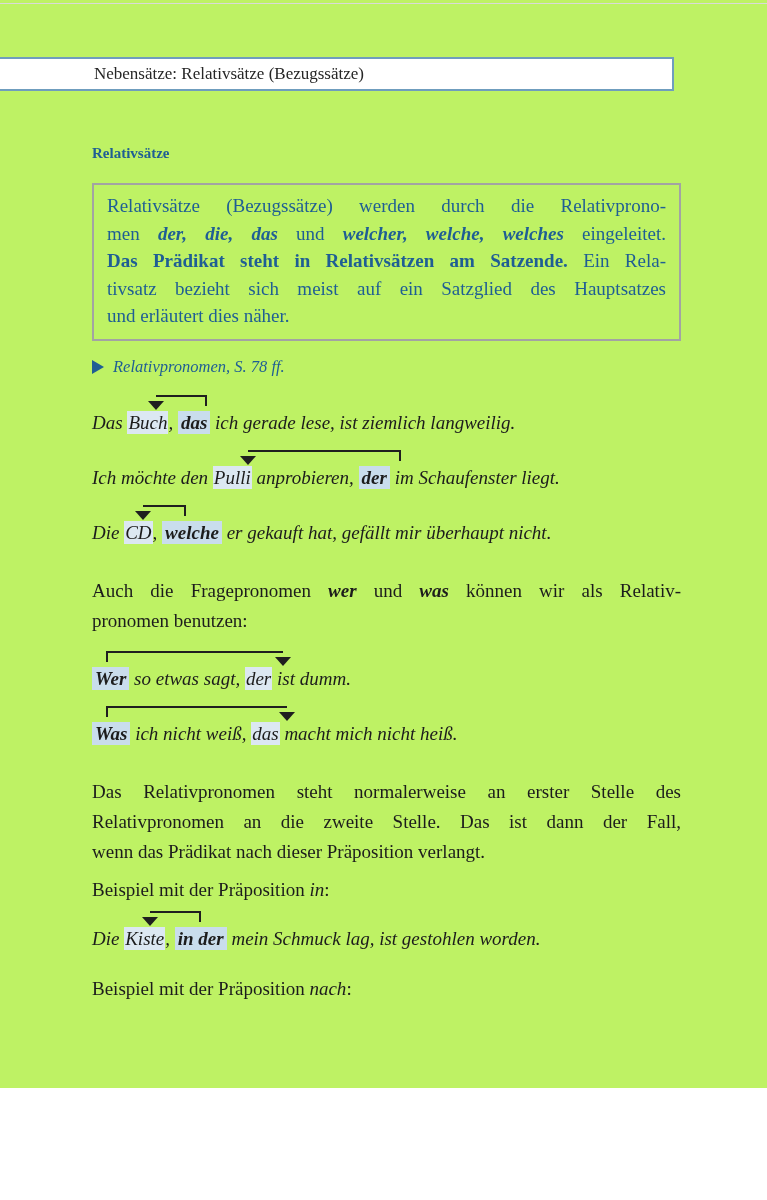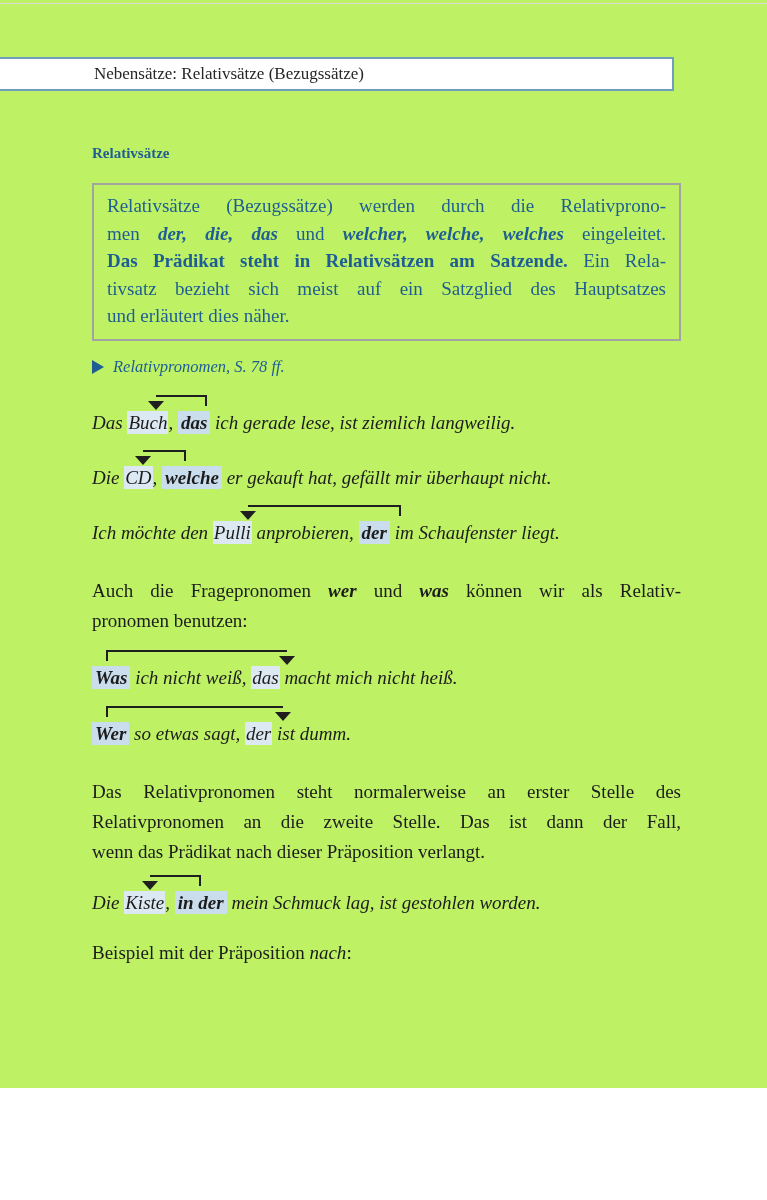--- a/index.html
+++ b/index.html
@@ -93,37 +93,38 @@
         <div class="jline"><span>tivsatz bezieht sich meist auf ein Satzglied des Hauptsatzes</span></div>
         <div class="lline"><span>und erläutert dies näher.</span></div>
       </div>
 
     <div class="cross-ref">
       <span class="tri"></span>
       <span>Relativpronomen, S. 78 ff.</span>
     </div>
 
     <div class="example first"><span>Das </span><span class="seg-hl">Buch</span><span>, </span><span class="seg-hlb">das</span><span> ich gerade lese, ist ziemlich langweilig.</span><div class="a-line" style="left: 63.5px; width: 49.2px;"></div><div class="a-stub" style="left: 112.7px;"></div><div class="a-head" style="left: 55.5px;"></div></div>
+    <div class="example"><span>Ich möchte den </span><span class="seg-hl">Pulli</span><span> anprobieren, </span><span class="seg-hlb">der</span><span> im Schaufenster liegt.</span><div class="a-line" style="left: 156px; width: 150.8px;"></div><div class="a-stub" style="left: 306.8px;"></div><div class="a-head" style="left: 148px;"></div></div>
     <div class="example"><span>Die </span><span class="seg-hl">CD</span><span>, </span><span class="seg-hlb">welche</span><span> er gekauft hat, gefällt mir überhaupt nicht.</span><div class="a-line" style="left: 50.5px; width: 41.5px;"></div><div class="a-stub" style="left: 92px;"></div><div class="a-head" style="left: 42.5px;"></div></div>
-    <div class="example"><span>Ich möchte den </span><span class="seg-hl">Pulli</span><span> anprobieren, </span><span class="seg-hlb">der</span><span> im Schaufenster liegt.</span><div class="a-line" style="left: 156px; width: 150.8px;"></div><div class="a-stub" style="left: 306.8px;"></div><div class="a-head" style="left: 148px;"></div></div>
 
     <div class="body-par">
         <div class="jline"><span>Auch die Fragepronomen </span><span class="seg-bi">wer</span><span> und </span><span class="seg-bi">was</span><span> können wir als Relativ-</span></div>
         <div class="lline"><span>pronomen benutzen:</span></div>
       </div>
 
+    <div class="example" style="margin-top:9px"><span class="seg-hlb">Wer</span><span> so etwas sagt, </span><span class="seg-hl">der</span><span> ist dumm.</span><div class="a-line" style="left: 14px; width: 176.5px;"></div><div class="a-stub" style="left: 14px;"></div><div class="a-head" style="left: 182.5px;"></div></div>
     <div class="example"><span class="seg-hlb">Was</span><span> ich nicht weiß, </span><span class="seg-hl">das</span><span> macht mich nicht heiß.</span><div class="a-line" style="left: 14px; width: 180.5px;"></div><div class="a-stub" style="left: 14px;"></div><div class="a-head" style="left: 186.5px;"></div></div>
-    <div class="example" style="margin-top:9px"><span class="seg-hlb">Wer</span><span> so etwas sagt, </span><span class="seg-hl">der</span><span> ist dumm.</span><div class="a-line" style="left: 14px; width: 176.5px;"></div><div class="a-stub" style="left: 14px;"></div><div class="a-head" style="left: 182.5px;"></div></div>
 
     <div class="body-par">
         <div class="jline"><span>Das Relativpronomen steht normalerweise an erster Stelle des</span></div>
         <div class="jline"><span>Relativpronomen an die zweite Stelle. Das ist dann der Fall,</span></div>
         <div class="lline"><span>wenn das Prädikat nach dieser Präposition verlangt.</span></div>
       </div>
 
+    <div class="example-label label-after-par"><span>Beispiel mit der Präposition </span><span class="seg-i">in</span><span>:</span></div>
     <div class="example" style="margin-top:2px"><span>Die </span><span class="seg-hl">Kiste</span><span>, </span><span class="seg-hlb">in der</span><span> mein Schmuck lag, ist gestohlen worden.</span><div class="a-line" style="left: 58px; width: 49px;"></div><div class="a-stub" style="left: 107px;"></div><div class="a-head" style="left: 50px;"></div></div>
 
     <div class="example-label"><span>Beispiel mit der Präposition </span><span class="seg-i">nach</span><span>:</span></div>
 
   </div>
 
   <div class="pageno-box">
     <span>151</span>
   </div>
 </div>

